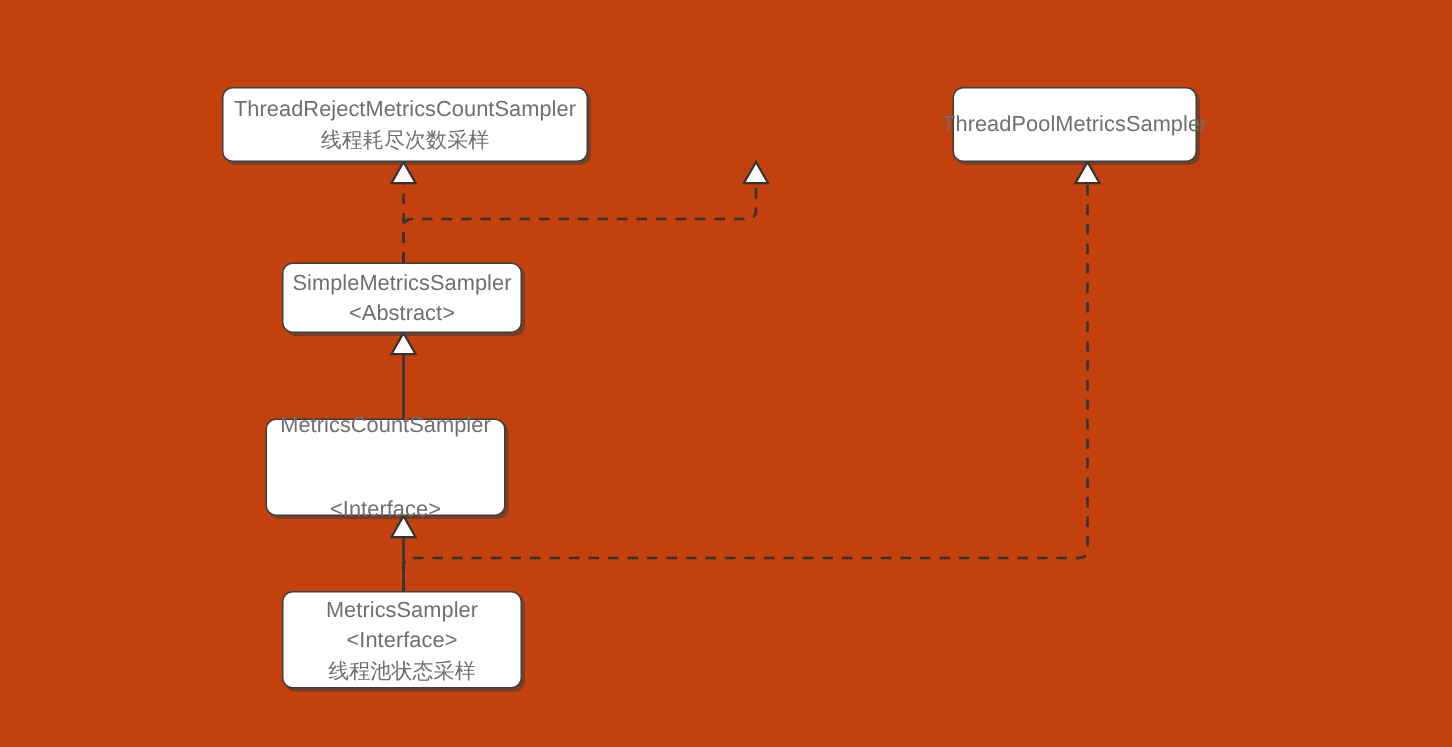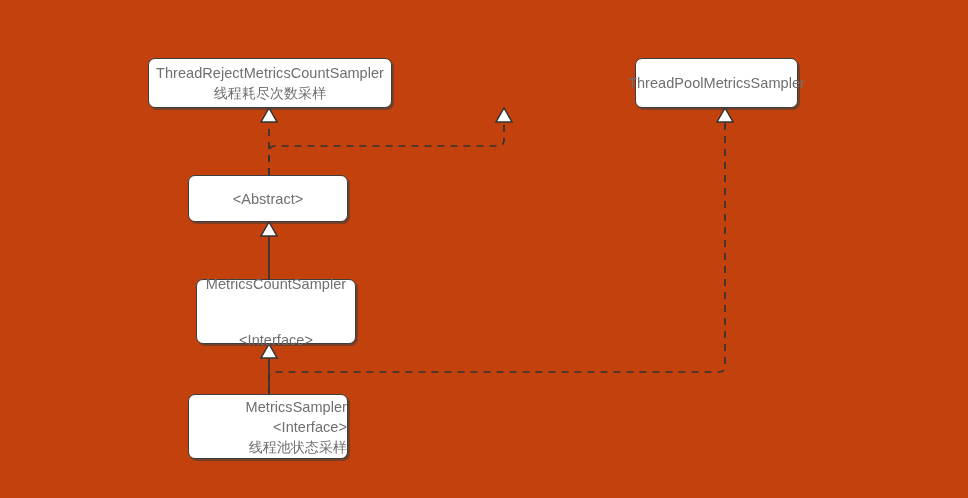--- a/index.html
+++ b/index.html
@@ -84,27 +84,28 @@
     <div class="node-line">ThreadRejectMetricsCountSampler</div>
     <div class="node-line cn">线程耗尽次数采样</div>
   </div>
 
 
   <div class="node" style="left:635px; top:58px; width:163px; height:50px;text-align:right;">
     <div class="node-line">ThreadPoolMetricsSampler</div>
   </div>
 
   <div class="node" style="left:188px; top:175px; width:160px; height:47px;">
+    <div class="node-line">SimpleMetricsSampler</div>
     <div class="node-line">&lt;Abstract&gt;</div>
   </div>
 
-  <div class="node" style="left:196px; top:279px; width:160px; height:65px;gap:36px;">
+  <div class="node" style="left:177px; top:279px; width:160px; height:65px;gap:36px;">
     <div class="node-line">MetricsCountSampler</div>
     <div class="node-line">&lt;Interface&gt;</div>
   </div>
 
-  <div class="node" style="left:188px; top:394px; width:160px; height:65px;align-items:flex-end;">
+  <div class="node" style="left:188px; top:394px; width:160px; height:65px;">
     <div class="node-line">MetricsSampler</div>
     <div class="node-line">&lt;Interface&gt;</div>
     <div class="node-line cn">线程池状态采样</div>
   </div>
 
 </div>
 
 </body></html>

